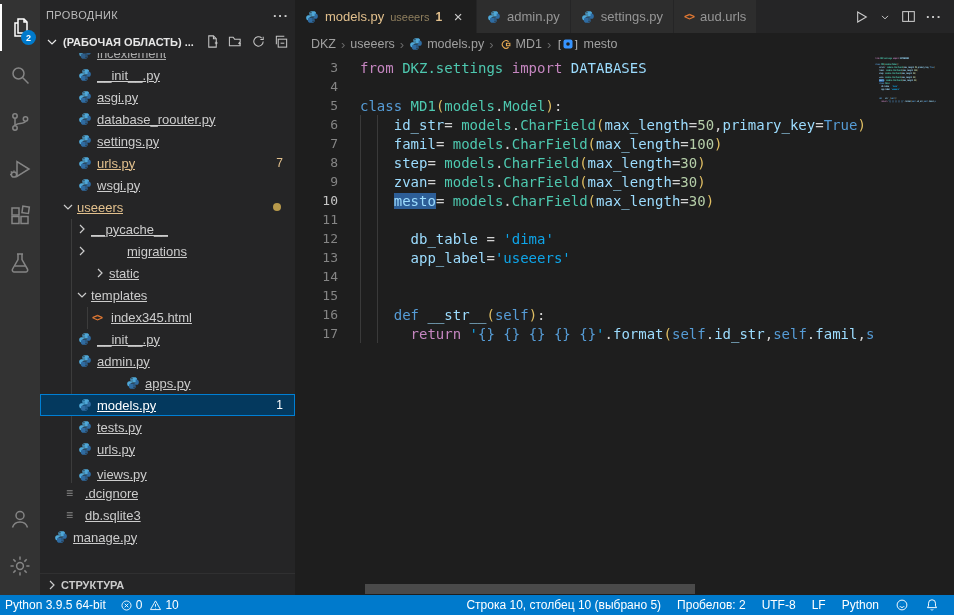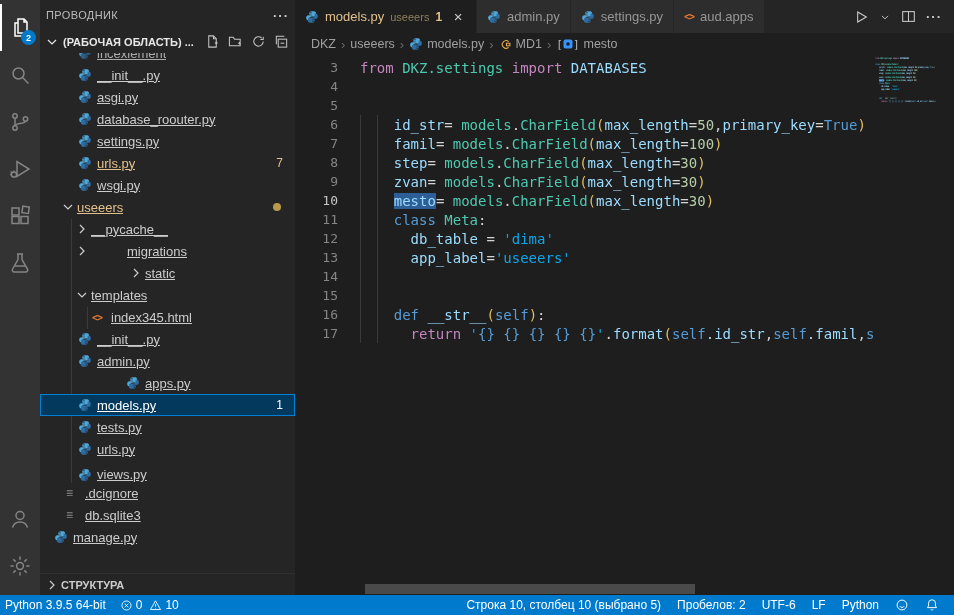--- a/index.html
+++ b/index.html
@@ -292,21 +292,21 @@
             <span class="tree-label">__pycache__</span>
           </div>
           <div class="tree-row" style="padding-left: 34px; gap: 36px;">
             <span class="tw">
               <svg viewBox="0 0 16 16" width="16" height="16" fill="none" stroke="currentColor" stroke-width="1.5">
                 <path d="M6 4l4 4-4 4" stroke-width="1.2"></path>
               </svg>
             </span>
             <span class="tree-label">migrations</span>
           </div>
-          <div class="tree-row" style="padding-left: 52px; margin-left: 36px;">
+          <div class="tree-row" style="padding-left: 52px;">
             <span class="tw">
               <svg viewBox="0 0 16 16" width="16" height="16" fill="none" stroke="currentColor" stroke-width="1.5">
                 <path d="M6 4l4 4-4 4" stroke-width="1.2"></path>
               </svg>
             </span>
             <span class="tree-label">static</span>
           </div>
           <div class="tree-row" style="padding-left: 34px;">
             <span class="tw">
               <svg viewBox="0 0 16 16" width="16" height="16" fill="none" stroke="currentColor" stroke-width="1.5">
@@ -447,21 +447,21 @@
                   <path fill="#4FA8D8" d="M7.9 1.3c-1.7 0-2.9.8-2.9 2.1v1.9h3.1v.6H3.8c-1.4 0-2.5 1.2-2.5 3s1.1 3 2.5 3h1.2V9.8c0-1.3 1.1-2.4 2.4-2.4h3.1c1.2 0 2.1-.9 2.1-2.1v-2c0-1.3-1.3-2-2.6-2H7.9zM6.8 2.4a.74.74 0 1 1 0 1.5.74.74 0 0 1 0-1.5z"></path>
                   <path fill="#2F6CA2" d="M8.1 14.7c1.7 0 2.9-.8 2.9-2.1v-1.9H7.9v-.6h4.3c1.4 0 2.5-1.2 2.5-3s-1.1-3-2.5-3H11v2.1c0 1.3-1.1 2.4-2.4 2.4H5.5c-1.2 0-2.1.9-2.1 2.1v2c0 1.3 1.3 2 2.6 2h2.1zm1.1-1.1a.74.74 0 1 1 0-1.5.74.74 0 0 1 0 1.5z"></path>
                 </svg>
               </span>
               <span>settings.py</span>
             </div>
             <div class="tab">
               <span style="display:flex">
                 <span class="ic-html">&lt;&gt;</span>
               </span>
-              <span>aud.apps</span>
+              <span>aud.urls</span>
             </div>
           </div>
         <div class="tab-actions" id="tab-actions">
             <span class="ta">
               <svg viewBox="0 0 24 24" width="16" height="16" fill="none" stroke="currentColor" stroke-width="1.5">
                 <path d="M7 4.5l13 7.5-13 7.5z" stroke-width="1.6"></path>
               </svg>
             </span>
             <span class="ta">
               <svg viewBox="0 0 16 16" width="12" height="12" fill="none" stroke="currentColor" stroke-width="1.5">
@@ -525,20 +525,21 @@
             <div class="code-line">
               <span class="ln">3</span>
               <span class="lc"><span class="c-kw">from</span><span class="c-pl"> </span><span class="c-type">DKZ.settings</span><span class="c-pl"> </span><span class="c-kw">import</span><span class="c-pl"> </span><span class="c-var">DATABASES</span></span>
             </div>
             <div class="code-line">
               <span class="ln">4</span>
               <span class="lc"></span>
             </div>
             <div class="code-line">
               <span class="ln">5</span>
+              <span class="lc"><span class="c-kw2">class</span><span class="c-pl"> </span><span class="c-type">MD1</span><span class="c-paren">(</span><span class="c-type">models</span><span class="c-pl">.</span><span class="c-type">Model</span><span class="c-paren">)</span><span class="c-pl">:</span></span>
             </div>
             <div class="code-line">
               <span class="ln">6</span>
               <span class="lc"><span class="c-pl">    </span><span class="c-var">id_str</span><span class="c-pl">= </span><span class="c-type">models</span><span class="c-pl">.</span><span class="c-type">CharField</span><span class="c-paren">(</span><span class="c-var">max_length</span><span class="c-pl">=</span><span class="c-num">50</span><span class="c-pl">,</span><span class="c-var">primary_key</span><span class="c-pl">=</span><span class="c-kw2">True</span><span class="c-paren">)</span></span>
             </div>
             <div class="code-line">
               <span class="ln">7</span>
               <span class="lc"><span class="c-pl">    </span><span class="c-var">famil</span><span class="c-pl">= </span><span class="c-type">models</span><span class="c-pl">.</span><span class="c-type">CharField</span><span class="c-paren">(</span><span class="c-var">max_length</span><span class="c-pl">=</span><span class="c-num">100</span><span class="c-paren">)</span></span>
             </div>
             <div class="code-line">
@@ -548,21 +549,20 @@
             <div class="code-line">
               <span class="ln">9</span>
               <span class="lc"><span class="c-pl">    </span><span class="c-var">zvan</span><span class="c-pl">= </span><span class="c-type">models</span><span class="c-pl">.</span><span class="c-type">CharField</span><span class="c-paren">(</span><span class="c-var">max_length</span><span class="c-pl">=</span><span class="c-num">30</span><span class="c-paren">)</span></span>
             </div>
             <div class="code-line">
               <span class="ln active">10</span>
               <span class="lc"><span class="c-pl">    </span><span class="c-var sel">mesto</span><span class="c-pl">= </span><span class="c-type">models</span><span class="c-pl">.</span><span class="c-type">CharField</span><span class="c-paren">(</span><span class="c-var">max_length</span><span class="c-pl">=</span><span class="c-num">30</span><span class="c-paren">)</span></span>
             </div>
             <div class="code-line">
               <span class="ln">11</span>
-              <span class="lc"><span class="c-pl">    </span><span class="c-kw2">class</span><span class="c-pl"> </span><span class="c-type">Meta</span><span class="c-pl">:</span></span>
             </div>
             <div class="code-line">
               <span class="ln">12</span>
               <span class="lc"><span class="c-pl">      </span><span class="c-var">db_table</span><span class="c-pl"> = </span><span class="c-str">'dima'</span></span>
             </div>
             <div class="code-line">
               <span class="ln">13</span>
               <span class="lc"><span class="c-pl">      </span><span class="c-var">app_label</span><span class="c-pl">=</span><span class="c-str">'useeers'</span></span>
             </div>
             <div class="code-line">
@@ -629,21 +629,21 @@
         </span>
       </div>
     <div class="st-right" id="st-right">
         <span class="st-item">
           <span>Строка 10, столбец 10 (выбрано 5)</span>
         </span>
         <span class="st-item">
           <span>Пробелов: 2</span>
         </span>
         <span class="st-item">
-          <span>UTF-6</span>
+          <span>UTF-8</span>
         </span>
         <span class="st-item">
           <span>LF</span>
         </span>
         <span class="st-item">
           <span>Python</span>
         </span>
         <span class="st-item">
           <span style="display:flex">
             <svg viewBox="0 0 16 16" width="14" height="14" fill="none" stroke="currentColor" stroke-width="1.5">

